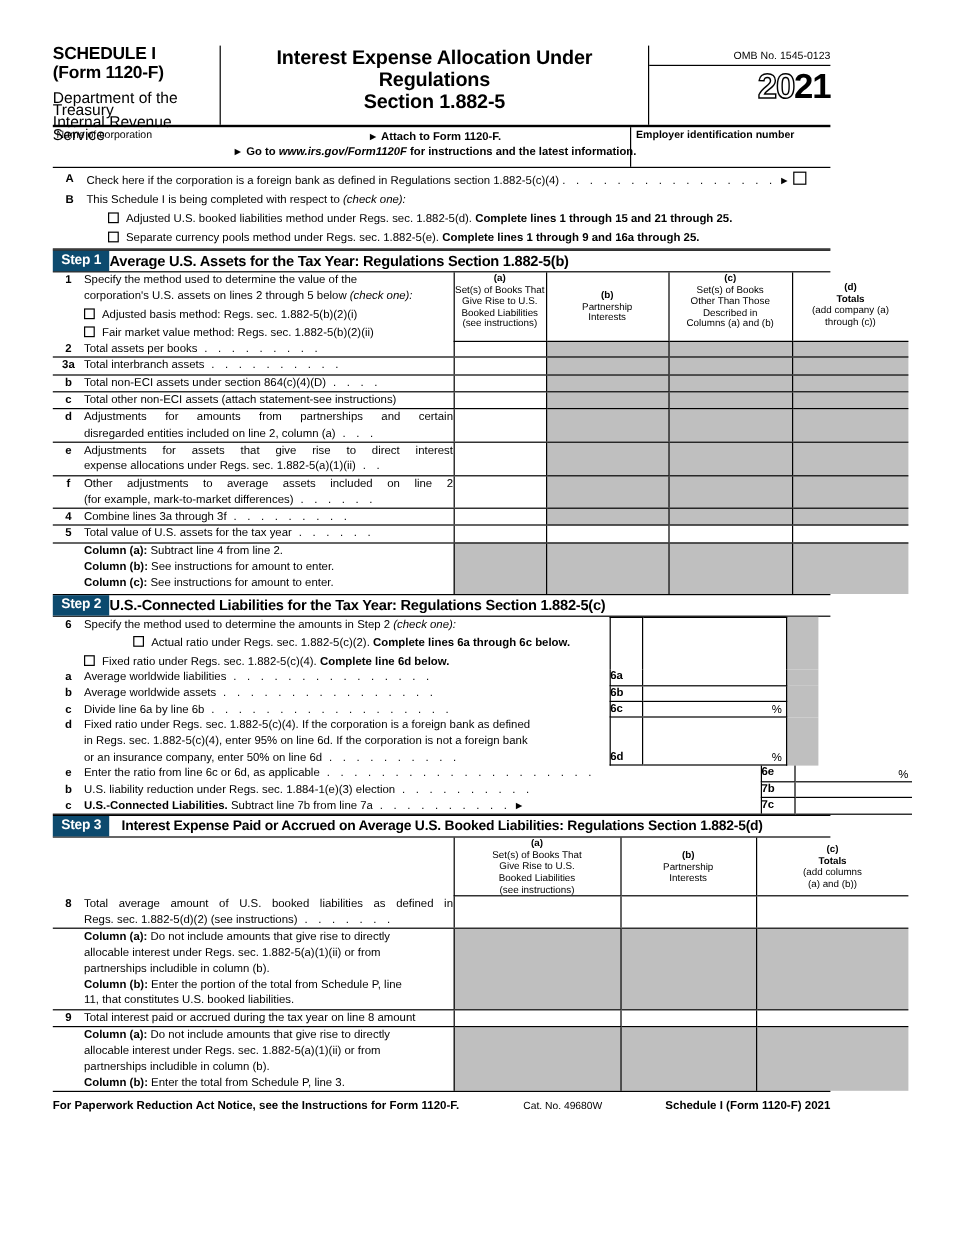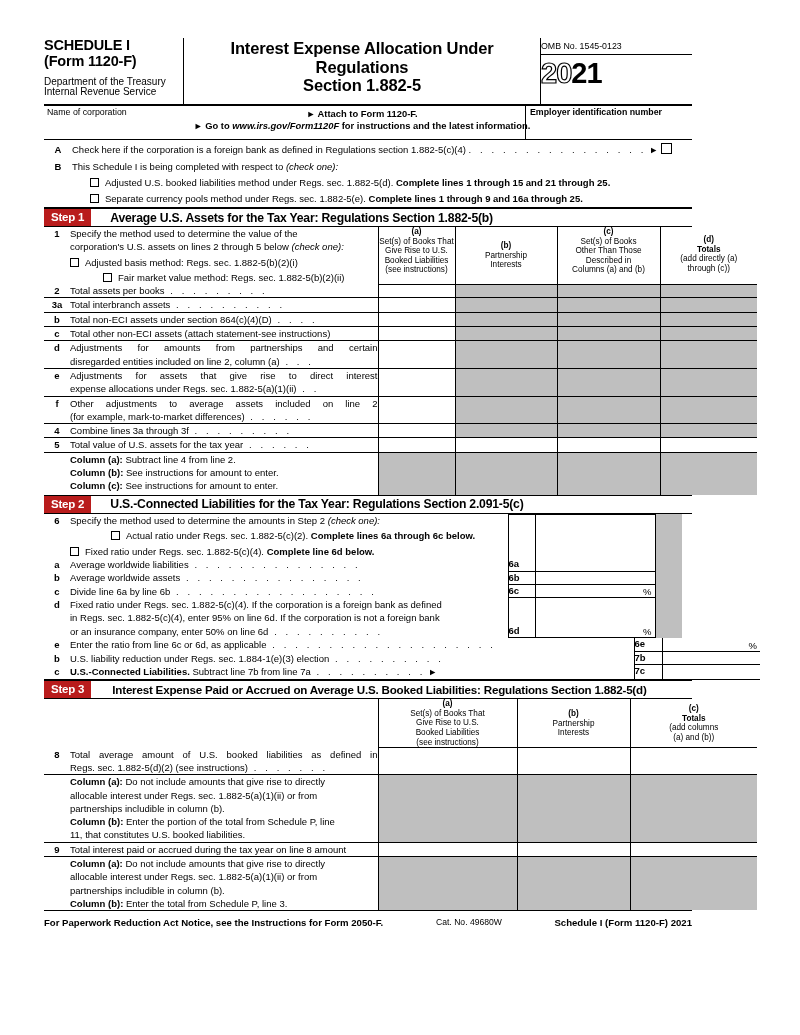--- a/index.html
+++ b/index.html
@@ -12,27 +12,27 @@
   .page{
     position:relative;
     width:732px;height:1035px;
     box-sizing:border-box;
     padding:38px 40px 0 44px;
   }
   
   .hdr{display:flex;border-bottom:2px solid #000;height:66px;}
   .hdr-left{width:140px;padding-right:6px;border-right:1.5px solid #000;box-sizing:border-box;}
   .hdr-left .sch{font-size:14.5px;font-weight:bold;line-height:15.5px;letter-spacing:-0.2px;}
-  .hdr-left .dept{font-size:10px;line-height:10.2px;margin-top:8px;}
+  .hdr-left .dept{font-size:13px;line-height:10.2px;margin-top:8px;}
   .hdr-mid{flex:1;text-align:center;padding:1px 4px 0 4px;box-sizing:border-box;}
   .hdr-mid .t1{font-size:16.5px;font-weight:bold;line-height:18.5px;letter-spacing:-0.15px;}
   .hdr-mid .t2{font-size:9.4px;font-weight:bold;margin-top:13px;line-height:11.5px;}
   .hdr-mid .t3{font-size:9.4px;font-weight:bold;line-height:12px;}
   .hdr-mid .t3 i{font-style:italic;}
-  .hdr-right{width:152px;border-left:1.5px solid #000;text-align:left;box-sizing:border-box;}
+  .hdr-right{width:152px;border-left:1.5px solid #000;text-align:right;box-sizing:border-box;}
   .hdr-right .omb{font-size:8.8px;padding:3px 0 3px 0;border-bottom:1px solid #000;}
   .yr{font-size:29px;font-weight:bold;letter-spacing:-1px;line-height:31px;padding-top:3px;}
   .yr .o{color:#fff;-webkit-text-stroke:1.2px #000;text-stroke:1.2px #000;}
   
   .namerow{display:flex;border-bottom:1.5px solid #000;height:33px;}
   .namecell{flex:1;border-right:1px solid #000;padding:1px 0 0 3px;box-sizing:border-box;}
   .namecell .lbl{font-size:8.8px;}
   .eincell{width:166px;padding:1px 0 0 4px;box-sizing:border-box;}
   .eincell .lbl{font-size:8.8px;font-weight:bold;}
   
@@ -42,22 +42,22 @@
   .abtxt{flex:1;position:relative;}
   .abtxt i{font-style:italic;}
   .abtxt b{font-weight:bold;}
   .leaders{letter-spacing:3.1px;font-size:9.5px;}
   .cbx{display:inline-block;width:9px;height:9px;border:1px solid #000;vertical-align:-1px;margin-right:6px;box-sizing:border-box;}
   .cbxbig{display:inline-block;width:11px;height:11px;border:1.2px solid #000;vertical-align:-1px;box-sizing:border-box;}
   .arw{font-size:9px;}
   .indent{padding-left:18px;margin-top:2.5px;}
   
   .stepbar{display:flex;align-items:center;border-top:1.5px solid #000;border-bottom:1.5px solid #000;height:17px;}
-  .stepbadge{background:#b91c1c;color:#fff;font-size:11.5px;font-weight:bold;padding:0 7px;height:17px;line-height:17px;letter-spacing:-0.2px;}
-  .steptitle{font-size:12.2px;font-weight:bold;padding-left:19px;letter-spacing:-0.2px;}
+  .stepbadge{background:#0c4a6e;color:#fff;font-size:11.5px;font-weight:bold;padding:0 7px;height:17px;line-height:17px;letter-spacing:-0.2px;}
+  .steptitle{font-size:12.2px;font-weight:bold;letter-spacing:-0.2px;}
   
   table.grid{border-collapse:collapse;width:100%;table-layout:fixed;}
   table.grid td{vertical-align:top;padding:0;}
   .bl{border-left:1px solid #000;}
   .bb{border-bottom:1px solid #000;}
   .bbh{border-bottom:1.4px solid #000;}
   .shade{background:#bfbfbf;}
   .colhd{text-align:center;font-size:8.2px;line-height:9.6px;padding:2px 2px 3px 2px;}
   .colhd b{font-weight:bold;}
   .rowtxt{font-size:9.5px;line-height:13.3px;padding:1px 0 1px 0;}
@@ -154,21 +154,21 @@
 
     <tbody>
         <tr>
       <td class="rowtxt">
         <div class="lrow">
           <div class="lnum">1</div>
           <div class="lbody">
             <div>Specify the method used to determine the value of the</div>
             <div><span>corporation's U.S. assets on lines 2 through 5 below </span><i>(check one):</i></div>
             <div style="margin-top:2px;"><span class="cbx"></span><span>Adjusted basis method: Regs. sec. 1.882-5(b)(2)(i)</span></div>
-            <div style="margin-top:2px;text-align:center;"><span class="cbx"></span><span>Fair market value method: Regs. sec. 1.882-5(b)(2)(ii)</span></div>
+            <div style="margin-top:2px;"><span class="cbx"></span><span>Fair market value method: Regs. sec. 1.882-5(b)(2)(ii)</span></div>
           </div>
         </div>
       </td>
       <td class="bl bb colhd">
         <b>(a)</b>
         <div>Set(s) of Books That</div>
         <div>Give Rise to U.S.</div>
         <div>Booked Liabilities</div>
         <div>(see instructions)</div>
       </td>
@@ -180,21 +180,21 @@
       <td class="bl bb colhd">
         <b>(c)</b>
         <div>Set(s) of Books</div>
         <div>Other Than Those</div>
         <div>Described in</div>
         <div>Columns (a) and (b)</div>
       </td>
       <td class="bl bb colhd">
         <div style="padding-top:8px"><b>(d)</b></div>
         <div><b>Totals</b></div>
-        <div>(add directly (a)</div>
+        <div>(add company (a)</div>
         <div>through (c))</div>
       </td>
     </tr>
 
     <tr>
       <td class="rowtxt bb">
         <div class="lrow">
               <div class="lnum">2</div>
         <div class="lbody"><span>Total assets per books</span><span class="leaders"> . . . . . . . . .</span></div>
             </div>
@@ -332,21 +332,21 @@
       <td class="bl shade"></td>
       <td class="bl shade"></td>
       <td class="bl shade"></td>
       <td class="bl shade"></td>
     </tr>
   </tbody>
     </table>
 
   <div class="stepbar">
     <div class="stepbadge">Step 2</div>
-    <div class="steptitle">U.S.-Connected Liabilities for the Tax Year: Regulations Section 2.091-5(c)</div>
+    <div class="steptitle">U.S.-Connected Liabilities for the Tax Year: Regulations Section 1.882-5(c)</div>
   </div>
 
   <table class="grid">
     <colgroup>
       <col style="width:464px">
         <col style="width:27px">
         <col style="width:95px">
         <col style="width:25px">
         <col style="width:27px">
         <col style="width:75px">
@@ -469,21 +469,21 @@
             </div>
       </td>
       <td class="bl bbh lnbox">7c</td>
       <td class="bl bbh"></td>
     </tr>
   </tbody>
     </table>
 
   <div class="stepbar">
     <div class="stepbadge">Step 3</div>
-    <div class="steptitle" style="font-size:11.6px;padding-left:21px">Interest Expense Paid or Accrued on Average U.S. Booked Liabilities: Regulations Section 1.882-5(d)</div>
+    <div class="steptitle" style="font-size:11.6px;padding-left:10px">Interest Expense Paid or Accrued on Average U.S. Booked Liabilities: Regulations Section 1.882-5(d)</div>
   </div>
 
   <table class="grid">
     <colgroup>
         <col style="width:334px">
         <col style="width:139px">
         <col style="width:113px">
         <col style="width:127px">
       </colgroup>
     <tbody>
@@ -567,18 +567,18 @@
             </div>
       </td>
       <td class="bl shade"></td>
       <td class="bl shade"></td>
       <td class="bl shade"></td>
     </tr>
   </tbody>
     </table>
 
   <div class="footer">
-    <div class="f1">For Paperwork Reduction Act Notice, see the Instructions for Form 2050-F.</div>
+    <div class="f1">For Paperwork Reduction Act Notice, see the Instructions for Form 1120-F.</div>
     <div class="f2">Cat. No. 49680W</div>
     <div class="f3">Schedule I (Form 1120-F) 2021</div>
   </div>
 
 </div>
 
 </body></html>

